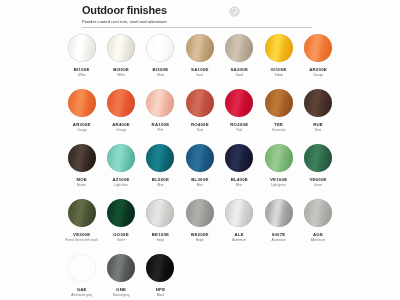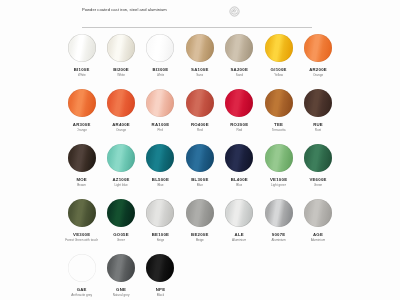--- a/index.html
+++ b/index.html
@@ -92,20 +92,21 @@
     max-width:39px;
     overflow:hidden;
   }
 </style>
 </head>
 <body>
 
 <div class="page">
 
   <div class="header">
+    <h1 class="title">Outdoor finishes</h1>
     <p class="subtitle">Powder coated cast iron, steel and aluminium</p>
   </div>
 
   <div class="rule"></div>
 
   <div class="logo">
     <svg viewBox="0 0 26 26" width="13" height="13" aria-hidden="true">
       <circle cx="13" cy="13" r="9.2" fill="none" stroke="#9a9a9a" stroke-width="1.1"></circle>
       <circle cx="13" cy="13" r="6.2" fill="none" stroke="#b0b0b0" stroke-width="0.9"></circle>
       <path d="M8.6 13.2c1.6-2.4 3.2-3.4 4.6-3.4 1.6 0 2.2 1 2.2 1.9 0 1.1-1 1.8-2.4 1.8-1.5 0-2.6-.8-2.6-1.9 0-1 .8-1.9 2.3-1.9" fill="none" stroke="#9a9a9a" stroke-width="0.9" stroke-linecap="round"></path>

